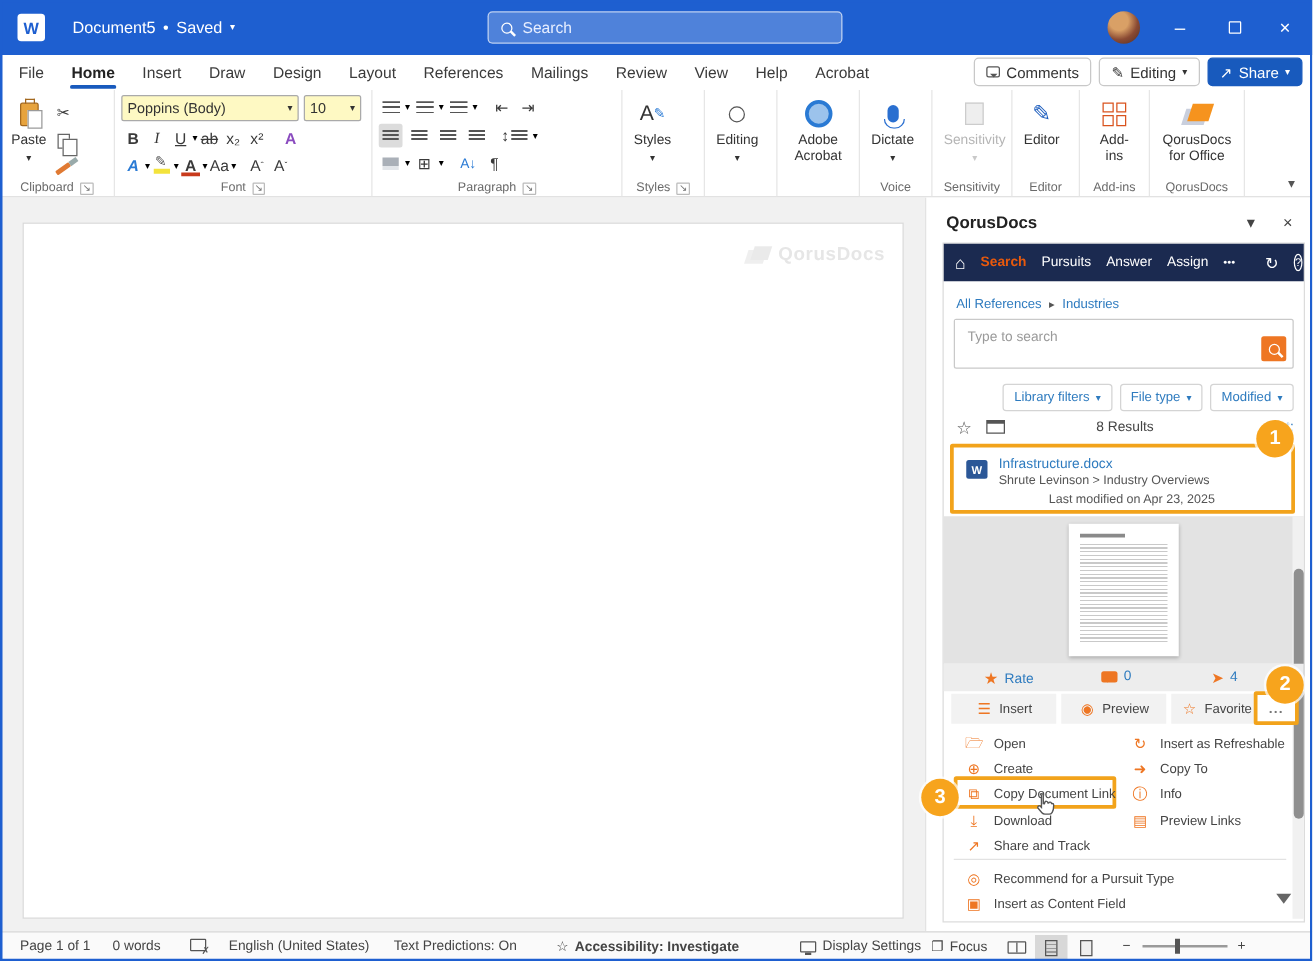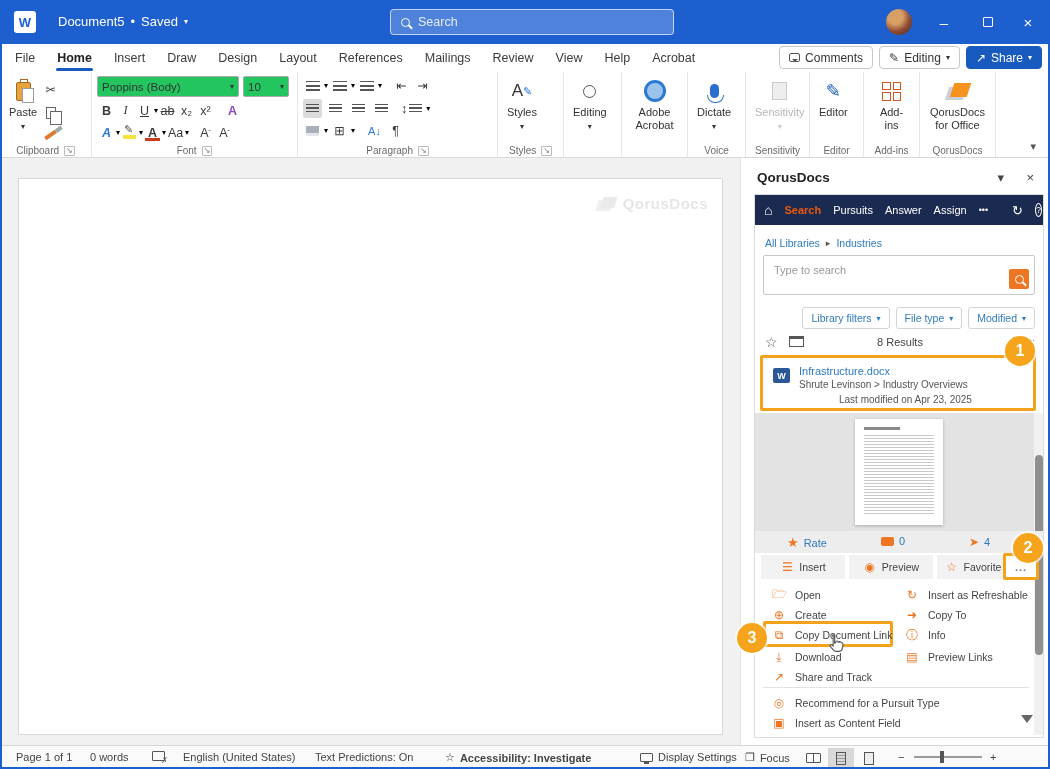--- a/index.html
+++ b/index.html
@@ -33,21 +33,21 @@
   .tinychev { font-size:8px; color:inherit; }
 
   
   .ribbon { position:absolute; top:72px; left:0; right:0; height:86px; background:#fff; border-bottom:1px solid #d9d9d9; display:flex; }
   .rgroup { position:relative; height:100%; border-right:1px solid #e6e6e6; padding:4px 5px 14px; display:flex; }
   .glabel { position:absolute; bottom:1px; left:0; right:0; text-align:center; font-size:10px; color:#6a6a6a; display:flex; justify-content:center; gap:5px; align-items:center; }
   .launcher { font-size:8px; color:#777; border:1px solid #bbb; border-radius:1px; padding:0 1px; line-height:8px; }
   .bigbtn { display:flex; flex-direction:column; align-items:center; justify-content:flex-start; font-size:11px; color:#333; gap:3px; padding:3px 4px 0; text-align:center; line-height:1.15; cursor:default; }
   .bigbtn .ic { height:24px; display:flex; align-items:center; }
   .fi { min-width:19px; height:19px; display:flex; align-items:center; justify-content:center; font-size:12.5px; color:#3a3a3a; cursor:default; }
-  .combo { border:1px solid #aaa; border-radius:2px; height:21px; font-size:11.5px; color:#333; display:flex; align-items:center; justify-content:space-between; padding:0 4px; background:#22c55e; }
+  .combo { border:1px solid #aaa; border-radius:2px; height:21px; font-size:11.5px; color:#333; display:flex; align-items:center; justify-content:space-between; padding:0 4px; background:#fef9c3; }
   .clip { width:15px; height:19px; border:1.5px solid #a3681f; border-radius:2px; background:#e7a33d; position:relative; }
   .clip:after { content:""; position:absolute; right:-4px; bottom:-3px; width:10px; height:13px; background:#fff; border:1px solid #9a9a9a; }
   .clip:before { content:""; position:absolute; left:3px; top:-4px; width:6px; height:3px; border:1.5px solid #a3681f; border-bottom:none; }
   .copyic { width:10px; height:12px; border:1.2px solid #666; background:#fff; position:relative; }
   .copyic:after { content:""; position:absolute; left:3px; top:3px; width:10px; height:12px; border:1.2px solid #666; background:#fff; }
   .brush { width:13px; height:4px; background:#e07a33; transform:rotate(-35deg); border-radius:1px; position:relative; }
   .brush:after { content:""; position:absolute; right:-7px; top:0; width:7px; height:4px; background:#9aa; }
   .il { width:14px; height:10px; background:repeating-linear-gradient(to bottom,#555 0 1.4px,transparent 1.4px 4.2px); }
   .al { width:13px; height:10px; background:repeating-linear-gradient(to bottom,#555 0 1.3px,transparent 1.3px 3.4px); }
   .alwrap.active { background:#dcdcdc; border-radius:2px; }
@@ -438,21 +438,21 @@
         <span>Pursuits</span>
         <span>Answer</span>
         <span>Assign</span>
         <span style="font-size:9px;">•••</span>
         <span class="spacer"></span>
         <span style="font-size:13px;">↻</span>
         <span class="helpc">?</span>
       </div>
 
       <div class="crumb">
-        <span>All Libraries</span>
+        <span>All References</span>
         <span style="color:#555;font-size:9px;">▸</span>
         <span>Industries</span>
       </div>
 
       <div class="qsearch">
         <input placeholder="Type to search" style="">
         <div class="qsbtn">
             <span class="mag"></span>
           </div>
       </div>

